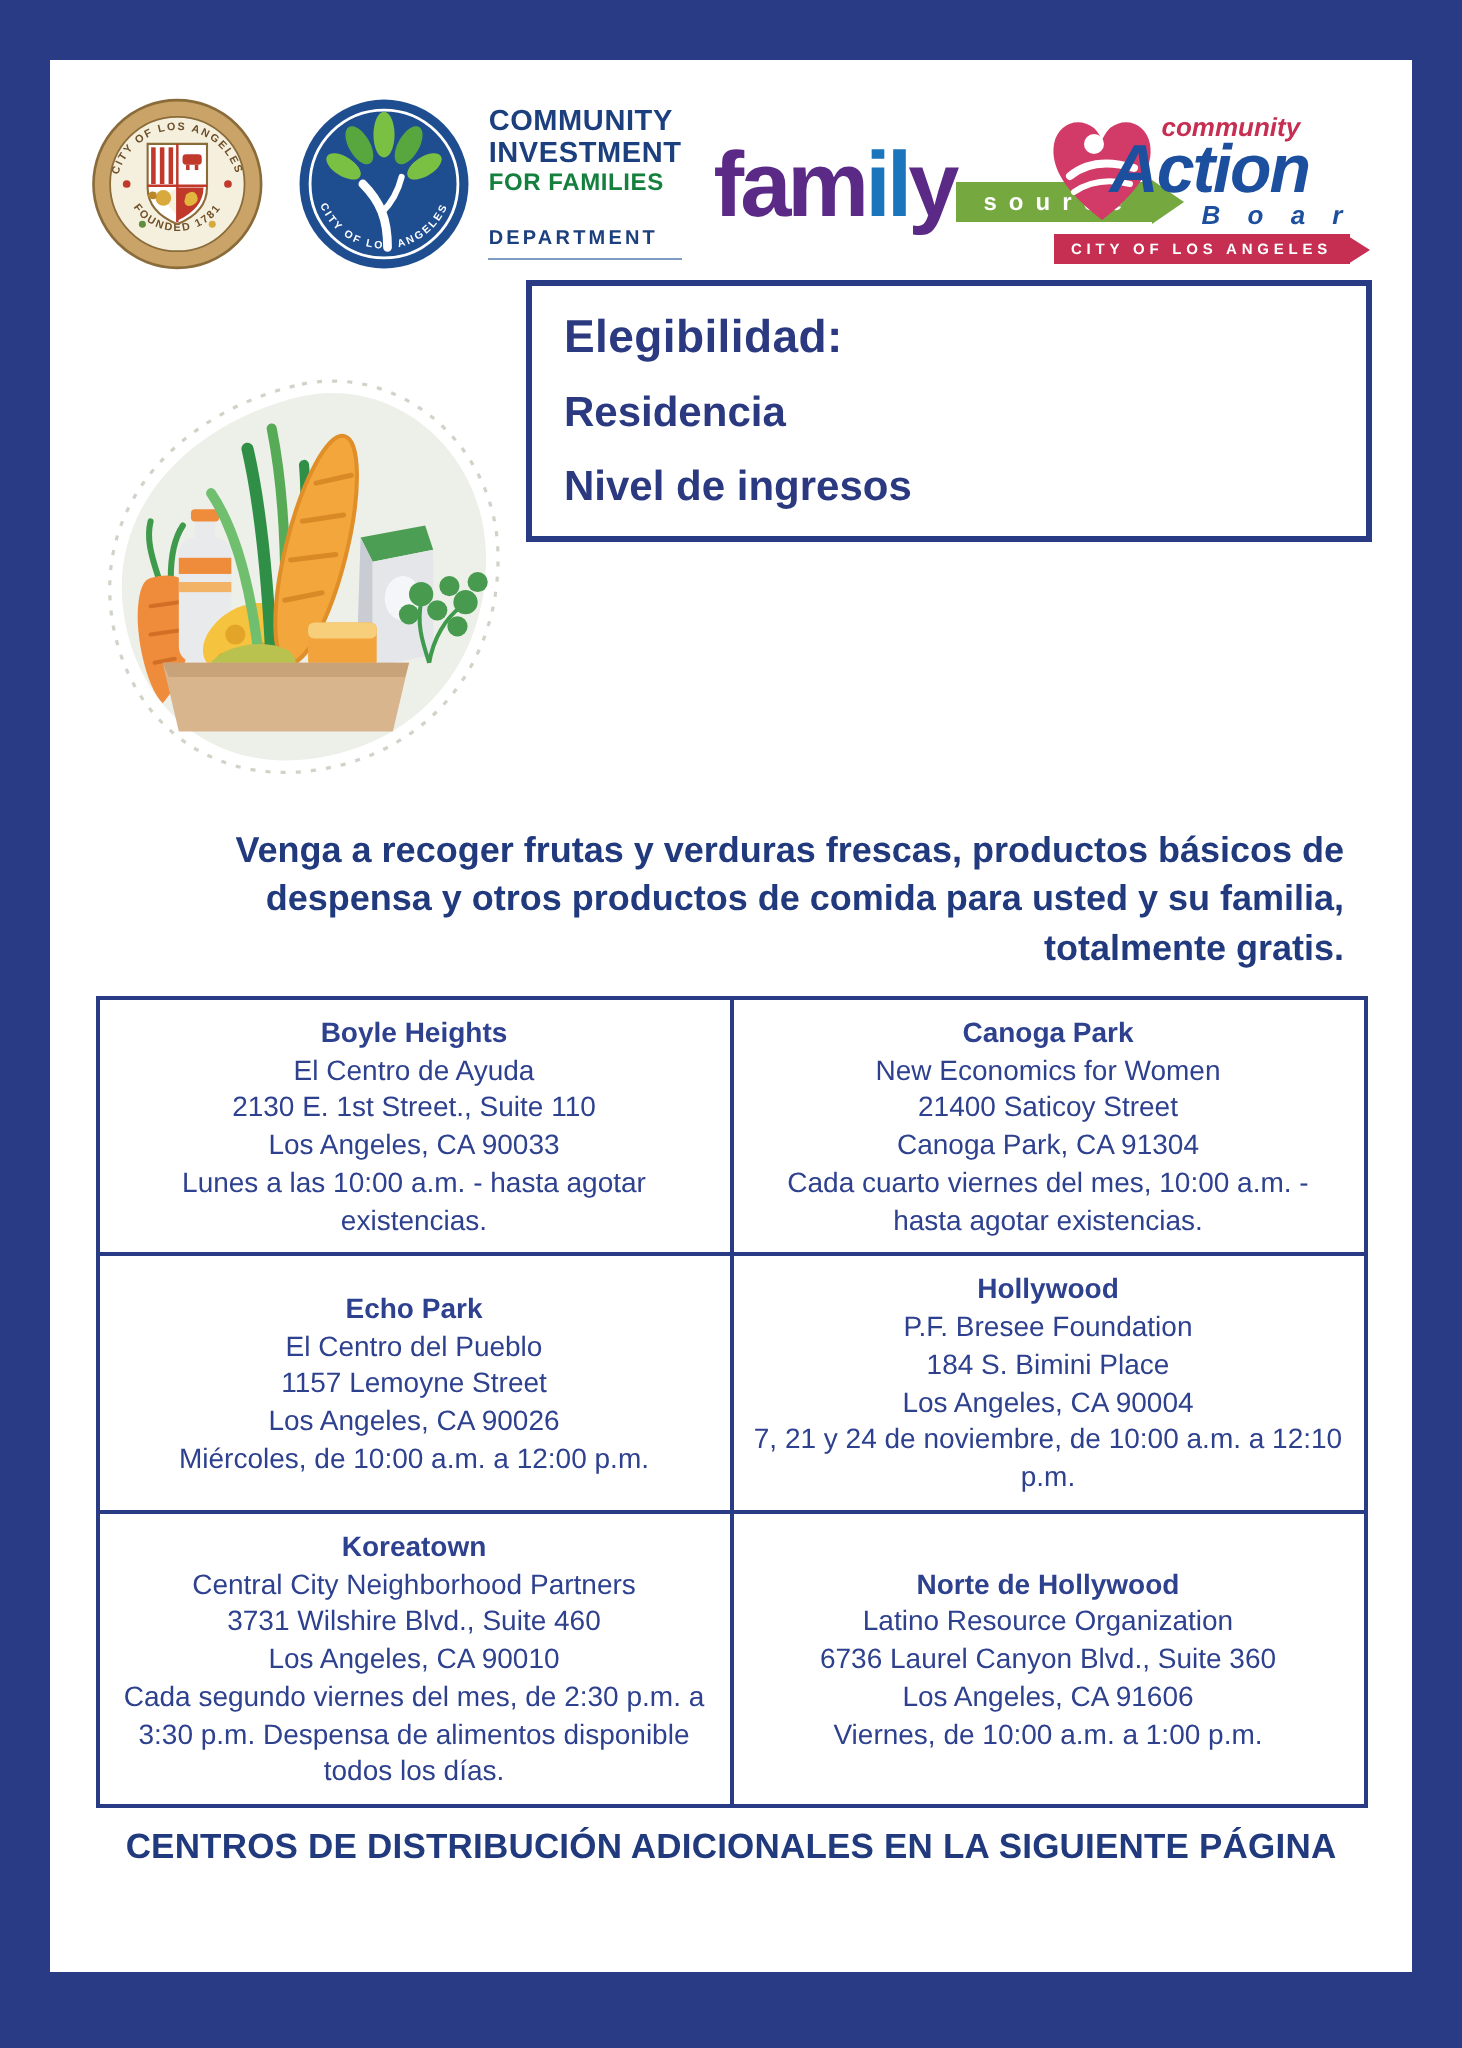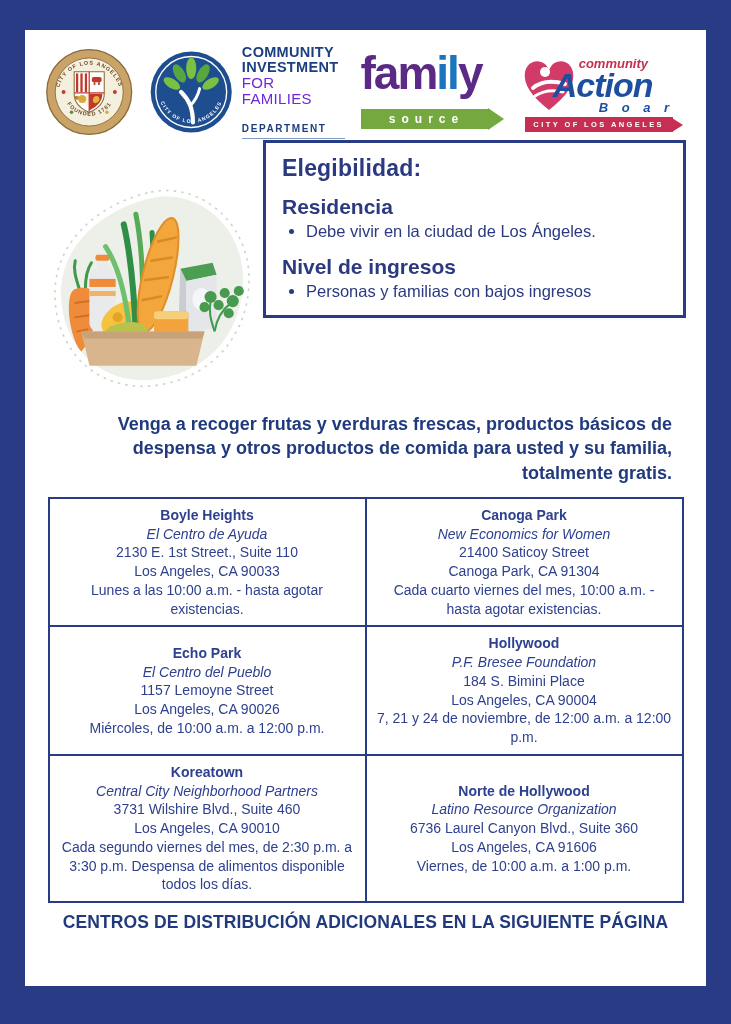--- a/index.html
+++ b/index.html
@@ -5,25 +5,25 @@
   * { margin:0; padding:0; box-sizing:border-box; }
   body { font-family:"Liberation Sans", sans-serif; }
   .page { width:731px; height:1024px; background:#2a3b85; padding:30px 25px 38px 25px; overflow:hidden; }
   .inner { background:#ffffff; width:100%; height:100%; padding:12px 20px 6px 20px; display:flex; flex-direction:column; }
 
   
   .logos { display:flex; align-items:center; justify-content:center; gap:16px; height:96px; margin-top:2px; }
   .logo-cifd { display:flex; align-items:center; gap:8px; }
   .cifd-text { display:flex; flex-direction:column; line-height:1.04; }
   .cifd-l1 { color:#1c3f7e; font-weight:bold; font-size:14.5px; letter-spacing:.3px; }
-  .cifd-green { color:#6d28d9; font-weight:normal; font-size:15px; letter-spacing:.3px; }
+  .cifd-green { color:#15803d; font-weight:bold; font-size:12px; letter-spacing:.3px; }
   .cifd-dept { color:#1c3f7e; font-weight:bold; font-size:10px; letter-spacing:1.6px; margin-top:18px; padding-bottom:3px; border-bottom:1px solid #7f9cc4; }
   .cifd-script { color:#2a6ebb; font-family:"DejaVu Serif", serif; font-style:italic; font-weight:bold; font-size:12.5px; margin-top:3px; letter-spacing:.5px; }
 
-  .logo-fs { display:flex; flex-direction:column; align-items:flex-start; width:150px; }
+  .logo-fs { display:flex; flex-direction:row; align-items:center; width:150px; }
   .fs-word { font-size:46px; font-weight:bold; letter-spacing:-2px; line-height:.8; }
   .fs-purple { color:#5b2a86; }
   .fs-blue { color:#1b75bc; }
   .fs-banner { position:relative; background:#75a83f; color:#ffffff; font-weight:bold; font-size:12px; letter-spacing:6px; padding:3px 10px 3px 14px; margin-top:18px; width:128px; text-align:center; }
   .fs-banner::after { content:""; position:absolute; right:-15px; top:50%; transform:translateY(-50%); border-top:11px solid transparent; border-bottom:11px solid transparent; border-left:16px solid #75a83f; }
 
   .logo-cab { position:relative; width:172px; height:88px; }
   .cab-heart { position:absolute; left:0; top:6px; }
   .cab-community { position:absolute; left:58px; top:8px; color:#c62e52; font-weight:bold; font-style:italic; font-size:13px; }
   .cab-action { position:absolute; left:32px; top:18px; color:#1c4f9e; font-weight:bold; font-style:italic; font-size:34px; letter-spacing:-1px;text-align:right; }
@@ -45,21 +45,21 @@
   .elig-note { margin-top:14px; text-align:center; font-size:16.5px; line-height:1.32; }
   .elig-note b { font-weight:bold; }
 
   
   .intro { text-align:right; color:#213a7d; font-weight:bold; font-size:18px; line-height:1.35; margin:12px 14px 10px 14px; }
 
   
   table.locations { border-collapse:collapse; margin:2px auto 0 auto; width:636px; }
   table.locations td { border:2px solid #2a3b85; text-align:center; vertical-align:middle; padding:7px 10px; width:50%; color:#2e418f; font-size:14px; line-height:1.34; }
   .loc-area { font-weight:bold; }
-  .loc-org { font-style:italic; }
+  .loc-org { }
 
   
   .footer { text-align:center; color:#213a7d; font-weight:bold; font-size:17.5px; letter-spacing:.1px; margin-top:9px; }
 </style>
 </head>
 <body>
 
 <div class="page">
   <div class="inner">
 
@@ -230,27 +230,21 @@
           </g>
 
           <polygon points="36,146 158,146 150,180 44,180" fill="#d9b58e"></polygon>
           <polygon points="36,146 158,146 156,153 39,153" fill="#c8a278"></polygon>
         </svg>
       </div>
 
       <div class="elig-box">
         <div class="elig-head">Elegibilidad:</div>
         <div class="elig-sec-title">Residencia</div>
-        <ul>
-          <li>Debe vivir en la ciudad de Los Ángeles.</li>
-        </ul>
         <div class="elig-sec-title">Nivel de ingresos</div>
-        <ul>
-          <li>Personas y familias con bajos ingresos</li>
-        </ul>
       </div>
     </div>
 
     <p class="intro">Venga a recoger frutas y verduras frescas, productos básicos de despensa y otros productos de comida para usted y su familia, totalmente gratis.</p>
 
     <table class="locations">
       <tbody>
         <tr>
           <td>
             <div class="loc-area">Boyle Heights</div>
@@ -273,21 +267,21 @@
             <div class="loc-org">El Centro del Pueblo</div>
             <div>1157 Lemoyne Street</div>
             <div>Los Angeles, CA 90026</div>
             <div>Miércoles, de 10:00 a.m. a 12:00 p.m.</div>
           </td>
           <td>
             <div class="loc-area">Hollywood</div>
             <div class="loc-org">P.F. Bresee Foundation</div>
             <div>184 S. Bimini Place</div>
             <div>Los Angeles, CA 90004</div>
-            <div>7, 21 y 24 de noviembre, de 12:00 a.m. a 12:00 p.m.</div>
+            <div>7, 21 y 24 de noviembre, de 10:00 a.m. a 12:10 p.m.</div>
           </td>
         </tr>
         <tr>
           <td>
             <div class="loc-area">Koreatown</div>
             <div class="loc-org">Central City Neighborhood Partners</div>
             <div>3731 Wilshire Blvd., Suite 460</div>
             <div>Los Angeles, CA 90010</div>
             <div>Cada segundo viernes del mes, de 2:30 p.m. a 3:30 p.m. Despensa de alimentos disponible todos los días.</div>
           </td>

